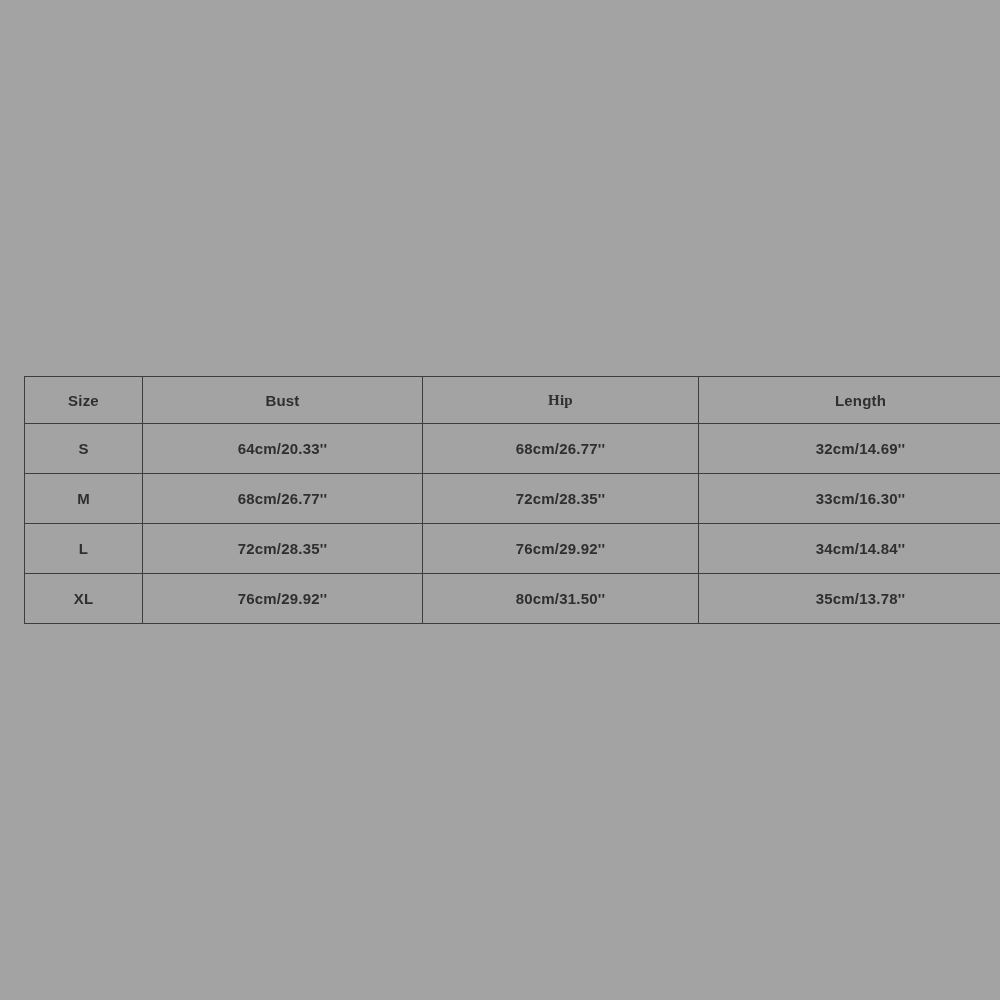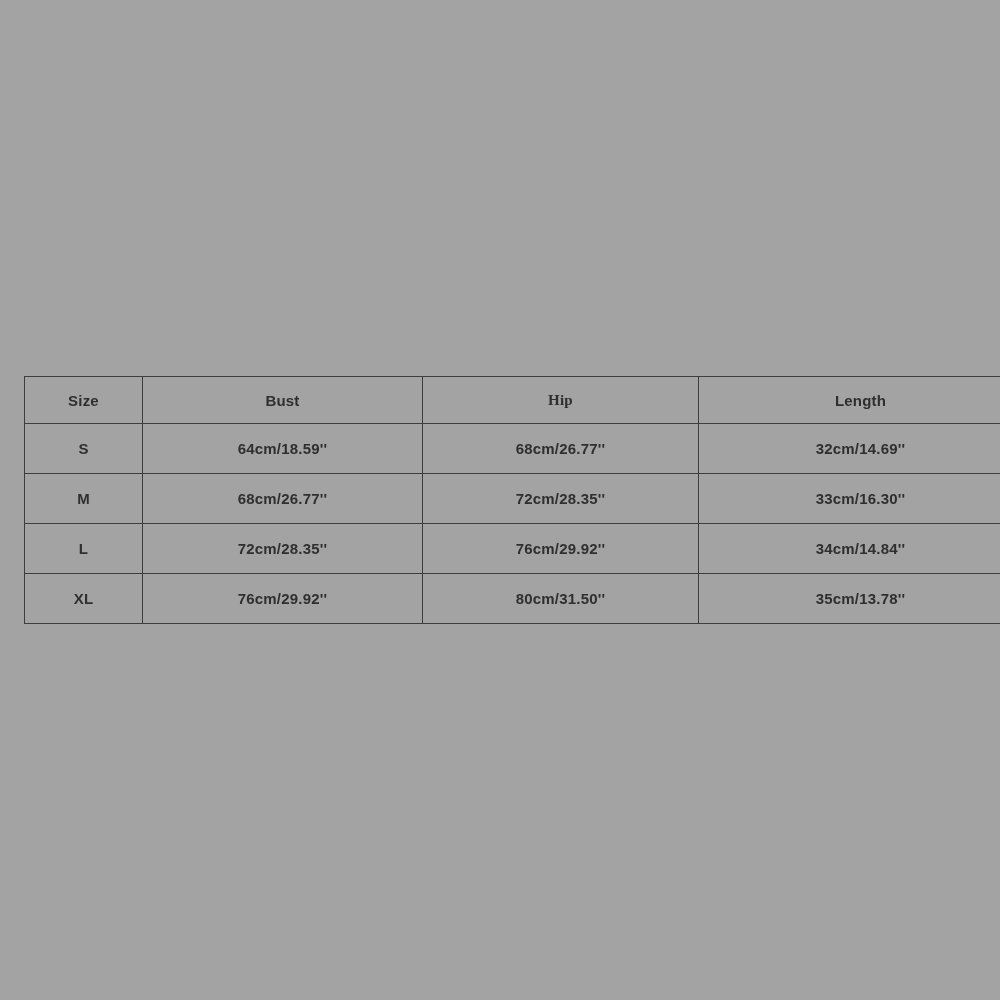--- a/index.html
+++ b/index.html
@@ -50,21 +50,21 @@
       <tr>
         <th class="col-size">Size</th>
         <th class="col-bust">Bust</th>
         <th class="col-hip">Hip</th>
         <th class="col-length">Length</th>
       </tr>
     </thead>
     <tbody>
       <tr>
         <td>S</td>
-        <td>64cm/18.59''</td>
+        <td>64cm/20.33''</td>
         <td>68cm/26.77''</td>
         <td>32cm/14.69''</td>
       </tr>
       <tr>
         <td>M</td>
         <td>68cm/26.77''</td>
         <td>72cm/28.35''</td>
         <td>33cm/16.30''</td>
       </tr>
       <tr>

